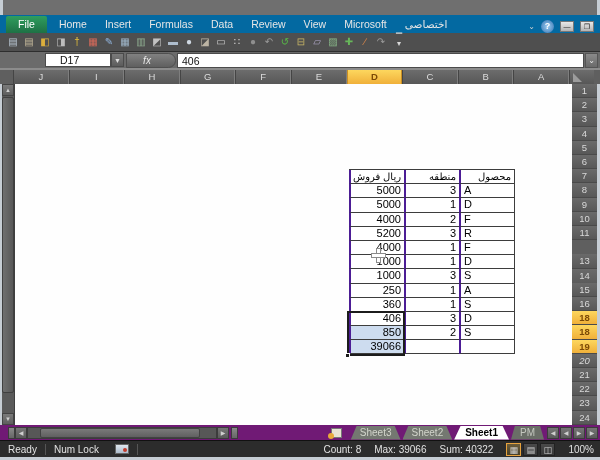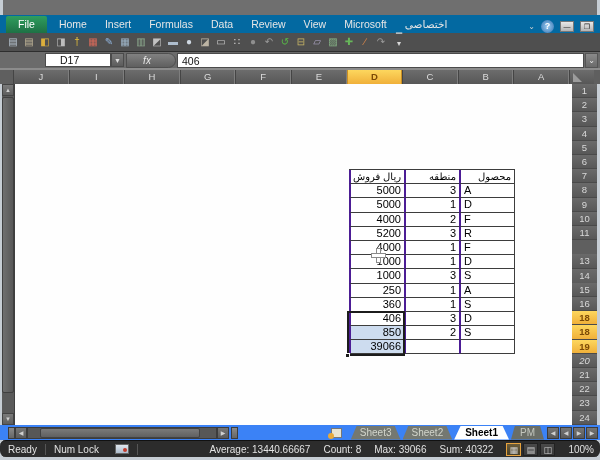--- a/index.html
+++ b/index.html
@@ -58,36 +58,36 @@
   .xcell.num { text-align:right; padding-right:3px; }
   .xcell.ltr { text-align:left; padding-left:3px; }
   .xcell.selblue { background:#cddcef; }
   .selbox { position:absolute; left:344px; top:311px; width:58px; height:45px; border:2px solid #1c1c1c; pointer-events:none; }
   .fillhandle { position:absolute; left:-4px; bottom:-4px; width:5px; height:5px; background:#1c1c1c; border:1px solid #fff; }
   .cellcursor { position:absolute; left:368px; top:248px; width:15px; height:15px; }
   .cellcursor .v { position:absolute; left:5px; top:0; width:5px; height:15px; background:#fff; border:1px solid #8a8a8a; }
   .cellcursor .h { position:absolute; left:0; top:5px; width:15px; height:5px; background:#fff; border:1px solid #8a8a8a; }
   .cellcursor .c { position:absolute; left:6px; top:6px; width:3px; height:3px; background:#fff; }
   
-  .tabrow { position:absolute; left:-3px; top:425px; width:600px; height:15px; background:#3b82f6; display:flex; align-items:center; }
+  .tabrow { position:absolute; left:-3px; top:425px; width:600px; height:15px; background:#701a75; display:flex; align-items:center; }
   .hs-arrow { width:12px; height:12px; background:linear-gradient(#757575,#5a5a5a); border:1px solid #3c3c3c; color:#d0d0d0; font-size:6px; line-height:11px; text-align:center; flex:0 0 auto; }
   .hs-track { width:190px; height:12px; background:#575757; border:1px solid #3c3c3c; position:relative; flex:0 0 auto; }
   .hs-thumb { position:absolute; left:12px; top:0; width:160px; height:10px; background:linear-gradient(#7a7a7a,#606060); border:1px solid #424242; border-radius:2px; }
   .hs-split { width:7px; height:12px; background:linear-gradient(#8a8a8a,#666); border:1px solid #3c3c3c; margin-left:2px; flex:0 0 auto; }
   .tabspacer { flex:1; }
   .inssheet { width:18px; height:12px; position:relative; flex:0 0 auto; margin-right:3px; }
   .inssheet .pg { position:absolute; left:3px; top:1px; width:11px; height:10px; background:#e8e4d2; border:1px solid #777; }
   .inssheet .spark { position:absolute; left:0; bottom:0; width:6px; height:6px; background:#e8a93a; border-radius:50%; }
   .stab { height:14px; padding:0 9px; font-size:10px; line-height:14px; color:#d2d5cb; background:#747871; clip-path:polygon(12% 0,88% 0,100% 100%,0 100%); margin-left:2px; flex:0 0 auto; }
   .stab.active { background:#ffffff; color:#000; font-weight:bold; padding:0 11px; }
   .stab.partial { color:#c4c7bf; background:#6a6e67; }
   .tabnav { display:flex; gap:1px; margin:0 2px 0 3px; flex:0 0 auto; }
   .tn { width:12px; height:12px; background:linear-gradient(#757575,#5a5a5a); border:1px solid #3c3c3c; color:#d0d0d0; font-size:6px; line-height:11px; text-align:center; }
   
-  .statusbar { position:absolute; left:-3px; top:440px; width:600px; height:17px; background:#2c2c2c; display:flex; align-items:center; color:#e2e2e2; font-size:10px; border-top:1px solid #111;border-radius:6px; }
+  .statusbar { position:absolute; left:-3px; top:440px; width:600px; height:17px; background:#2c2c2c; display:flex; align-items:center; color:#e2e2e2; font-size:10px; border-top:1px solid #111; }
   .sb-seg { padding:0 8px; white-space:nowrap; }
   .sb-div { width:1px; height:11px; background:#555; }
   .macroicon { width:14px; height:10px; background:linear-gradient(#dfe6ee,#aebdcd); border:1px solid #666; position:relative; margin:0 8px; }
   .macroicon:before { content:""; position:absolute; right:1px; bottom:1px; width:4px; height:4px; background:#c23b2e; border-radius:50%; }
   .sb-right { margin-left:auto; display:flex; align-items:center; gap:13px; padding-right:6px; }
   .views { display:flex; gap:2px; }
   .vbtn { width:15px; height:13px; background:linear-gradient(#4a4a4a,#383838); border:1px solid #222; color:#cfcfcf; font-size:9px; line-height:12px; text-align:center; }
   .vbtn.cur { border:1px solid #e8a33d; background:linear-gradient(#6a5c3a,#4a4028); }
   .bottomedge { position:absolute; left:-3px; top:457px; width:600px; height:3px; background:#c6cdd4; }
 </style>
@@ -310,21 +310,20 @@
       </div>
   </div>
 
   <div class="statusbar">
     <div class="sb-seg">Ready</div>
     <div class="sb-div"></div>
     <div class="sb-seg">Num Lock</div>
     <div class="macroicon"></div>
     <div class="sb-div"></div>
     <div class="sb-right">
-      <span>Average: 13440.66667</span>
       <span>Count: 8</span>
       <span>Max: 39066</span>
       <span>Sum: 40322</span>
       <span class="views" id="viewbtns">
           <div class="vbtn cur">▦</div>
           <div class="vbtn">▤</div>
           <div class="vbtn">◫</div>
         </span>
       <span>100%</span>
     </div>

